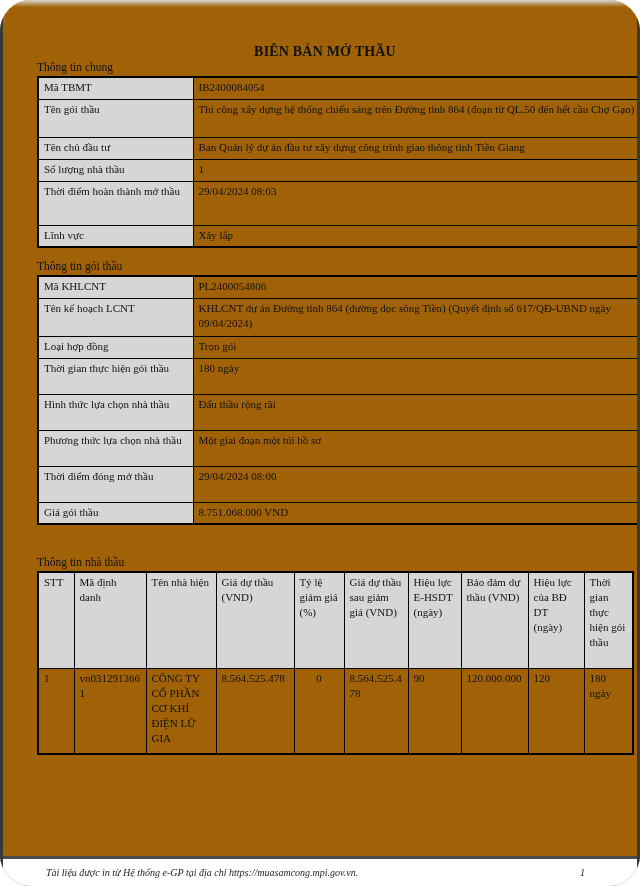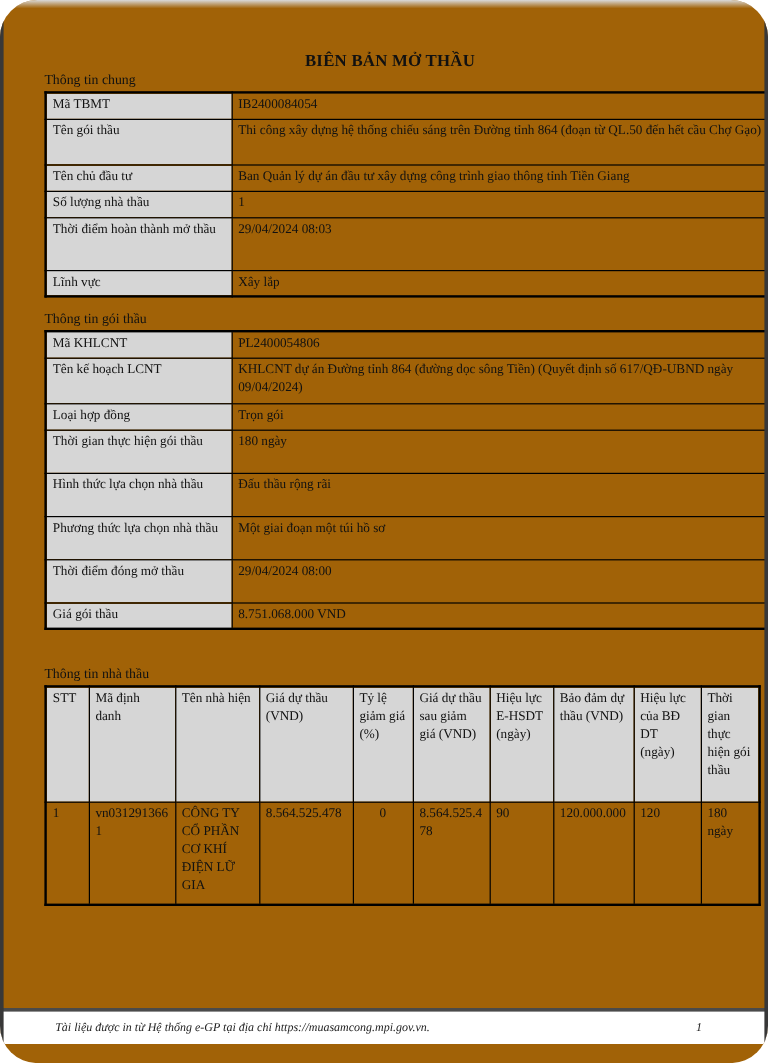--- a/index.html
+++ b/index.html
@@ -52,21 +52,21 @@
   tr.r22{height:22px}
   tr.r36{height:36px}
   tr.r38{height:38px}
   tr.r44{height:44px}
   tr.hdr-row{height:96px}
   tr.data-row{height:86px}
   .ta-r{}
   .ta-c{text-align:center}
   .brk{word-break:break-all}
   .footer{
-    position:absolute;left:0;right:0;bottom:16px;height:27px;
+    position:absolute;left:0;right:0;bottom:0;height:27px;
     border-top:3px solid var(--footer-rule);
     display:flex;align-items:center;justify-content:space-between;
     padding:0 55px 0 46px;
     font-size:10px;font-style:italic;color:#222;background:#fff;
   }
 </style>
 </head>
 <body>
 
 <div class="page">

